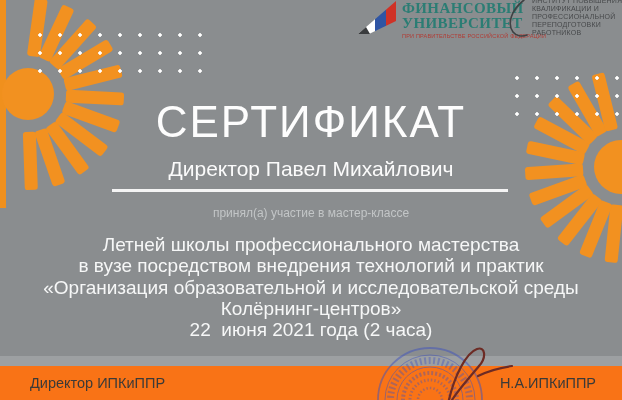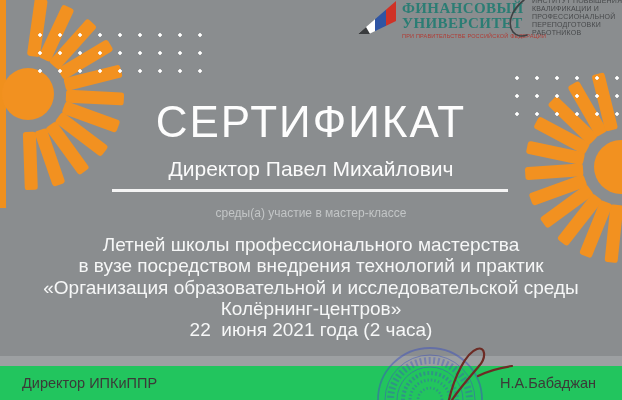--- a/index.html
+++ b/index.html
@@ -52,23 +52,23 @@
   .event-body{
     position:absolute;left:0;right:0;top:234px;z-index:5;
     text-align:center;color:#f6f7f7;font-size:19px;line-height:21.3px;
   }
   .event-line{white-space:pre-wrap;}
 
   .divider-strip{position:absolute;left:0;top:356px;width:622px;height:10px;
     background:#9da0a2;z-index:2;}
   .footer{
     position:absolute;left:0;top:366px;width:622px;height:34px;
-    background:#22c55e;z-index:2;
+    background:#f97316;z-index:2;
     display:flex;align-items:center;justify-content:space-between;
-    box-sizing:border-box;padding:0 26px 0 22px;
+    box-sizing:border-box;padding:0 26px 0 30px;
     color:#3b3a38;font-size:14.5px;
   }
   .stamp{position:absolute;left:0;top:0;z-index:3;}
   .signature{position:absolute;left:0;top:0;z-index:4;}
 </style>
 </head>
 <body>
 
 <div class="cert">
 
@@ -144,34 +144,34 @@
         <div>ПРОФЕССИОНАЛЬНОЙ</div>
         <div>ПЕРЕПОДГОТОВКИ</div>
         <div>РАБОТНИКОВ</div>
       </div>
     </div>
   </div>
 
   <h1 class="title">СЕРТИФИКАТ</h1>
   <div class="recipient">Директор Павел Михайлович</div>
   <div class="name-underline"></div>
-  <div class="subtitle">среды(а) участие в мастер-классе</div>
+  <div class="subtitle">принял(а) участие в мастер-классе</div>
 
   <div class="event-body">
     <div class="event-line">Летней школы профессионального мастерства</div>
     <div class="event-line">в вузе посредством внедрения технологий и практик</div>
     <div class="event-line">«Организация образовательной и исследовательской среды</div>
     <div class="event-line">Колёрнинг-центров»</div>
     <div class="event-line">22  июня 2021 года (2 часа)</div>
   </div>
 
   <div class="divider-strip"></div>
   <div class="footer">
     <span>Директор ИПКиППР</span>
-    <span>Н.А.Бабаджан</span>
+    <span>Н.А.ИПКиППР</span>
   </div>
 
   <svg class="stamp" width="622" height="400" viewBox="0 0 622 400">
     <g stroke="#4053bd" fill="none" opacity="0.5">
       <circle cx="430" cy="400" r="52" stroke-width="1.8"></circle>
       <circle cx="430" cy="400" r="45" stroke-width="1"></circle>
       <circle cx="430" cy="400" r="39.5" stroke-width="7" stroke-dasharray="2 2.5" opacity="0.8"></circle>
       <circle cx="430" cy="400" r="33" stroke-width="1"></circle>
       <circle cx="430" cy="400" r="27" stroke-width="4" stroke-dasharray="2 2" opacity="0.8"></circle>
       <circle cx="430" cy="400" r="20" stroke-width="3" stroke-dasharray="1.5 2" opacity="0.8"></circle>

